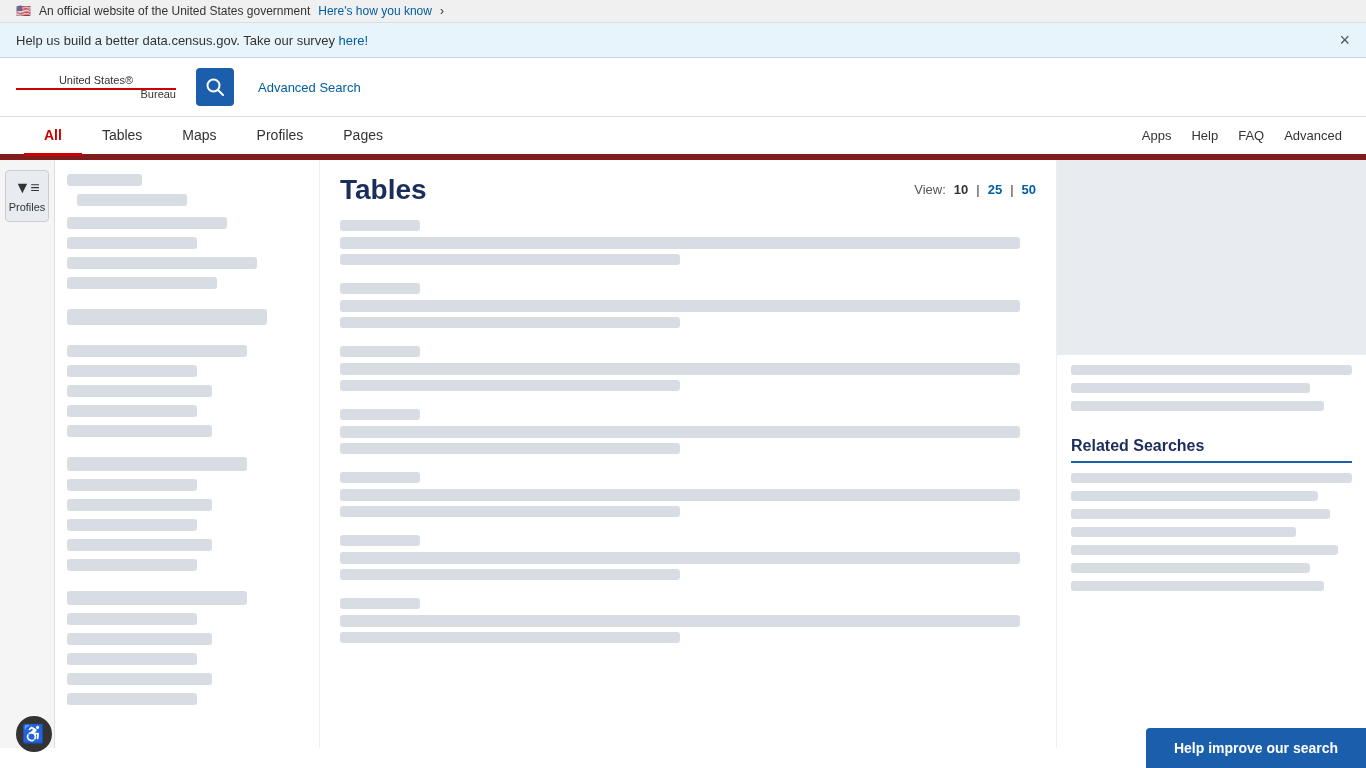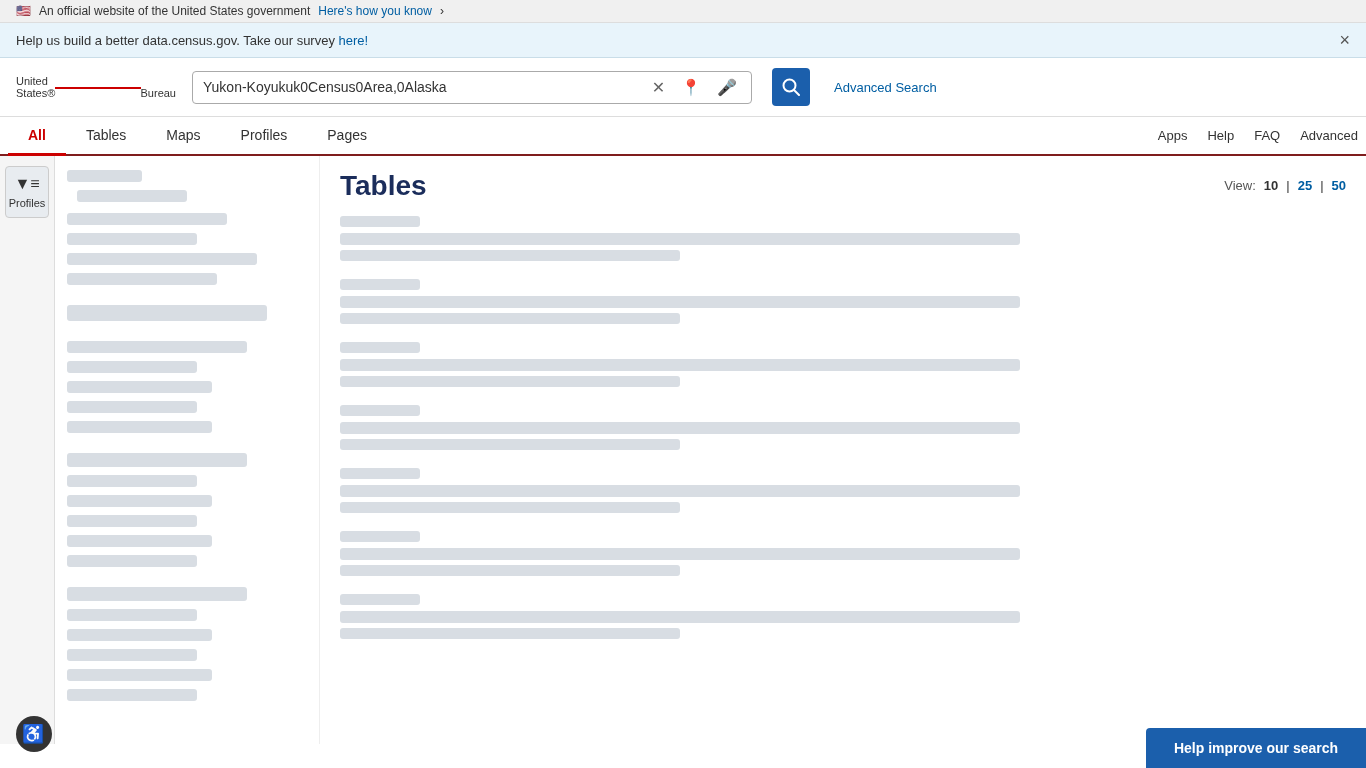--- a/index.html
+++ b/index.html
@@ -38,21 +38,21 @@
     
     .header {
       display: flex;
       align-items: center;
       padding: 10px 16px;
       border-bottom: 1px solid #ddd;
       gap: 16px;
     }
     .logo-area {
       display: flex;
-      flex-direction: row;
+      flex-direction: column;
       align-items: center;
       min-width: 160px;
     }
     .logo-top { font-size: 11px; color: #333; font-weight: normal; }
     .logo-census { font-size: 36px; font-weight: 900; color: #1b2d5b; line-height: 1; font-style: italic; }
     .logo-bureau { font-size: 11px; color: #333; text-align: right; align-self: flex-end; margin-top: -2px; }
     .logo-line { border-top: 2px solid #cc0000; width: 100%; margin-top: 2px; }
 
     .search-bar {
       flex: 1;
@@ -95,22 +95,22 @@
       color: #fff;
       font-size: 18px;
       margin-left: 4px;
     }
     .advanced-search { font-size: 13px; color: #005ea2; text-decoration: none; margin-left: 8px; white-space: nowrap; }
 
     
     .nav-tabs {
       display: flex;
       align-items: center;
-      padding: 0 8px;
-      border-bottom: 2px solid #7f1d1d;
+      padding: 0 24px;
+      border-bottom: 6px solid #7f1d1d;
       background: #fff;
     }
     .nav-tab {
       padding: 10px 20px;
       font-size: 14px;
       color: #333;
       cursor: pointer;
       border-bottom: 3px solid transparent;
       margin-bottom: -2px;
       text-decoration: none;
@@ -290,26 +290,20 @@
   <button class="close-btn">×</button>
 </div>
 
 <div class="header">
   <div class="logo-area">
     <span class="logo-top">United States®</span>
     <div class="logo-line"></div>
     <span class="logo-bureau">Bureau</span>
   </div>
 
-  <div class="search-bar">
-    <input type="text" value="Yukon-Koyukuk0Census0Area,0Alaska" style="">
-    <button class="icon-btn">✕</button>
-    <button class="icon-btn">📍</button>
-    <button class="icon-btn">🎤</button>
-  </div>
   <button class="search-btn">
     <svg width="18" height="18" viewBox="0 0 18 18" fill="none" xmlns="http://www.w3.org/2000/svg">
       <circle cx="7.5" cy="7.5" r="6" stroke="white" stroke-width="2"></circle>
       <line x1="12" y1="12" x2="17" y2="17" stroke="white" stroke-width="2" stroke-linecap="round"></line>
     </svg>
   </button>
   <a class="advanced-search" href="#">Advanced Search</a>
 </div>
 
 <div class="nav-tabs">
@@ -415,18 +409,39 @@
       <span class="skeleton result-line-lg" style="display:block"></span>
       <span class="skeleton result-line-sm" style="display:block"></span>
     </div>
     <div class="result-item">
       <span class="skeleton result-tag"></span>
       <span class="skeleton result-line-lg" style="display:block"></span>
       <span class="skeleton result-line-sm" style="display:block"></span>
     </div>
   </div>
 
+  <div class="right-sidebar">
+    <div class="ad-block"></div>
+
+    <div style="padding: 0 14px 8px;">
+      <span class="skeleton rs-sk" style="width:100%"></span>
+      <span class="skeleton rs-sk" style="width:85%"></span>
+      <span class="skeleton rs-sk" style="width:90%"></span>
+    </div>
+
+    <div class="related-searches-title">Related Searches</div>
+    <div class="related-divider"></div>
+    <div class="right-skeleton-section">
+      <span class="skeleton rs-sk" style="width:100%"></span>
+      <span class="skeleton rs-sk" style="width:88%"></span>
+      <span class="skeleton rs-sk" style="width:92%"></span>
+      <span class="skeleton rs-sk" style="width:80%"></span>
+      <span class="skeleton rs-sk" style="width:95%"></span>
+      <span class="skeleton rs-sk" style="width:85%"></span>
+      <span class="skeleton rs-sk" style="width:90%"></span>
+    </div>
+  </div>
 
 </div>
 
 <div class="help-improve">Help improve our search</div>
 
 <button class="accessibility-btn">♿</button>
 
 </body></html>

